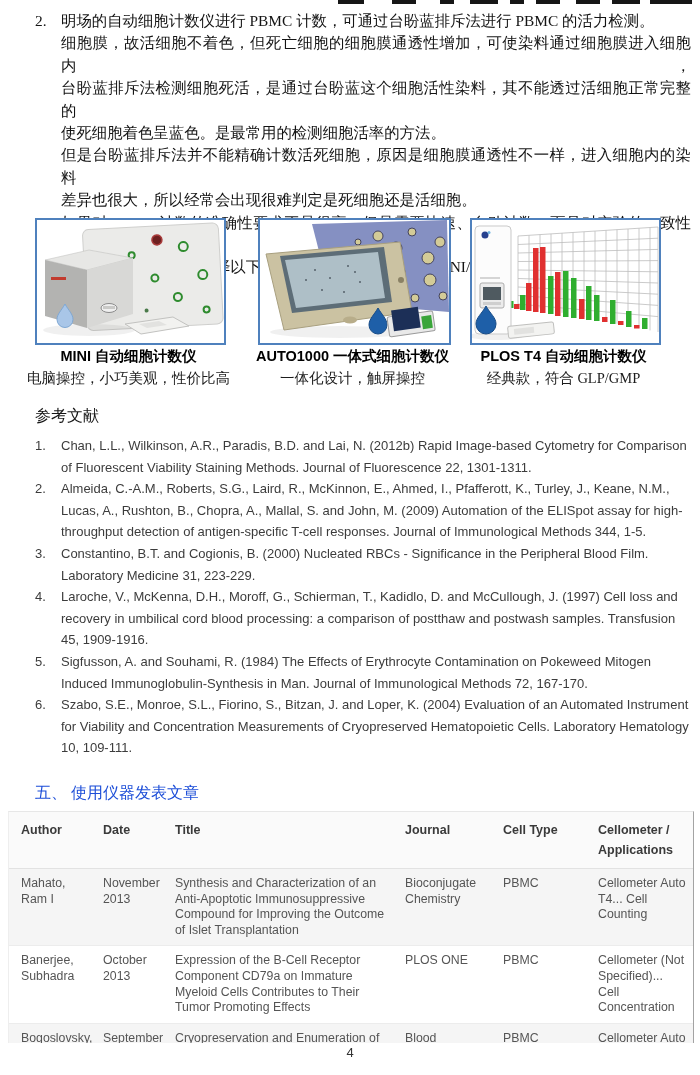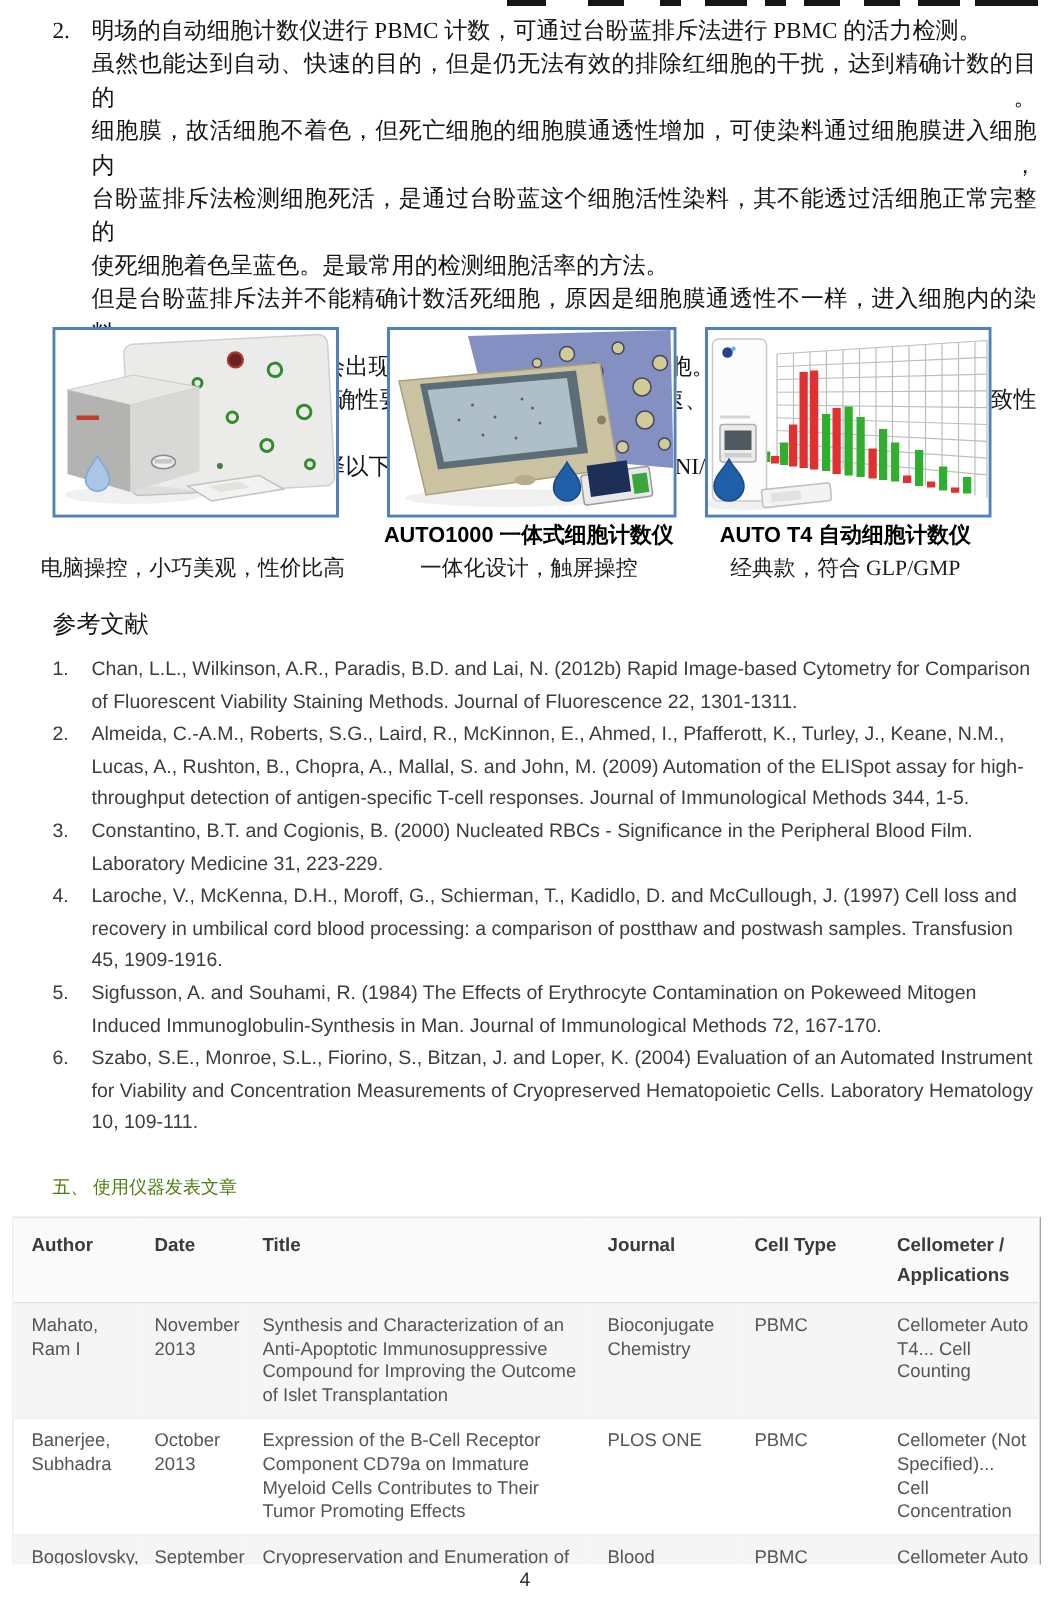--- a/index.html
+++ b/index.html
@@ -35,21 +35,21 @@
 
   
   .refs-heading{position:absolute;top:406px;left:35px;font-size:16px;color:#161616;
                 font-family:"Liberation Serif","DejaVu Serif",serif;}
   .refs{position:absolute;top:435px;left:35px;width:657px;}
   .ref{display:flex;font-size:13px;line-height:21.6px;color:#3c3c3c;}
   .ref-num{width:26px;flex:none;}
   .ref-text{width:631px;}
 
   
-  .articles-heading{position:absolute;top:783px;left:35px;font-size:12px;color:#4d7c0f;
+  .articles-heading{position:absolute;top:783px;left:35px;font-size:16px;color:#1d4ed8;
                     font-family:"Liberation Serif","DejaVu Serif",serif;text-align:right;}
   .table-clip{position:absolute;top:811px;left:8px;width:684px;height:231px;overflow:hidden;
               border-top:1px solid #e7e7e7;border-left:1px solid #eeeeee;border-right:1px solid #a3a3a3;}
   table.pub{border-collapse:collapse;table-layout:fixed;width:684px;
             font-size:12.3px;color:#555;}
   table.pub th{font-size:12.5px;font-weight:bold;color:#3a3a3a;text-align:left;
                vertical-align:top;padding:8px 6px 8px 12px;line-height:20px;
                background:#fafafa;border-bottom:1px solid #e2e2e2;}
   table.pub td{vertical-align:top;padding:7px 6px 7px 12px;line-height:15.6px;
                border-bottom:1px solid #ececec;}
@@ -73,21 +73,20 @@
     <span class="remnant" style="left:536px;width:24px"></span>
     <span class="remnant" style="left:576px;width:24px"></span>
     <span class="remnant" style="left:612px;width:28px"></span>
     <span class="remnant" style="left:650px;width:42px"></span>
   </div>
 
   <div class="intro">
     <div class="intro-num">2.</div>
     <div class="intro-lines">
       <div class="iline">明场的自动细胞计数仪进行 PBMC 计数，可通过台盼蓝排斥法进行 PBMC 的活力检测。</div>
-      <div class="iline full">虽然也能达到自动、快速的目的，但是仍无法有效的排除红细胞的干扰，达到精确计数的目的。</div>
       <div class="iline full">细胞膜，故活细胞不着色，但死亡细胞的细胞膜通透性增加，可使染料通过细胞膜进入细胞内，</div>
       <div class="iline full">台盼蓝排斥法检测细胞死活，是通过台盼蓝这个细胞活性染料，其不能透过活细胞正常完整的</div>
       <div class="iline">使死细胞着色呈蓝色。是最常用的检测细胞活率的方法。</div>
       <div class="iline full">但是台盼蓝排斥法并不能精确计数活死细胞，原因是细胞膜通透性不一样，进入细胞内的染料</div>
       <div class="iline">差异也很大，所以经常会出现很难判定是死细胞还是活细胞。</div>
       <div class="iline full">如果对 PBMC 计数的准确性要求不是很高，但是需要快速、自动计数，而且对实验的一致性和</div>
       <div class="iline">重复性的要求高，可选择以下三款计数仪：AUTO1000/MINI/AUTO T4。</div>
     </div>
   </div>
 
@@ -231,22 +230,23 @@
         <rect x="11" y="82" width="18" height="3" fill="#cfcfcf"></rect>
       </g>
       <path d="M14,86 c4,7.5 10,11.5 10,18 a10,10 0 1 1 -20,0 c0,-6.5 6,-10.5 10,-18 z" fill="#1e5fa8" stroke="#174b86"></path>
       <g transform="rotate(-6 60 110)">
         <rect x="36" y="104" width="46" height="12" rx="2" fill="#f3f3f1" stroke="#bfbfbd"></rect>
         <rect x="42" y="107" width="20" height="6" fill="#e2e2e0"></rect>
       </g>
     </svg>
   </div>
 
+  <div class="caption cap-title capc1">MINI 自动细胞计数仪</div>
   <div class="caption cap-title capc2">AUTO1000 一体式细胞计数仪</div>
-  <div class="caption cap-title capc3">AUTO T4 自动细胞计数仪</div>
+  <div class="caption cap-title capc3">PLOS T4 自动细胞计数仪</div>
   <div class="caption cap-desc capc1">电脑操控，小巧美观，性价比高</div>
   <div class="caption cap-desc capc2">一体化设计，触屏操控</div>
   <div class="caption cap-desc capc3">经典款，符合 GLP/GMP</div>
 
   <div class="refs-heading">参考文献</div>
   <div class="refs">
     <div class="ref">
       <span class="ref-num">1.</span>
       <div class="ref-text">Chan, L.L., Wilkinson, A.R., Paradis, B.D. and Lai, N. (2012b) Rapid Image-based Cytometry for Comparison of Fluorescent Viability Staining Methods. Journal of Fluorescence 22, 1301-1311.</div>
     </div>

